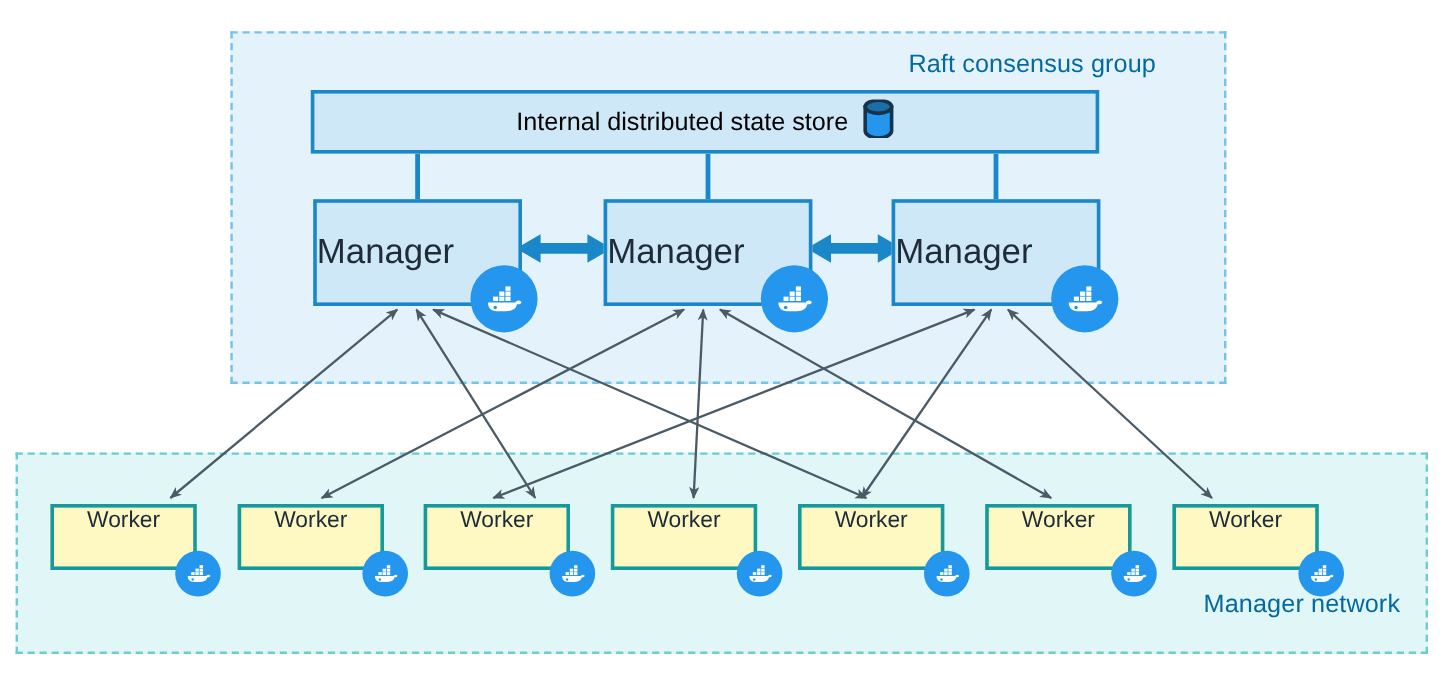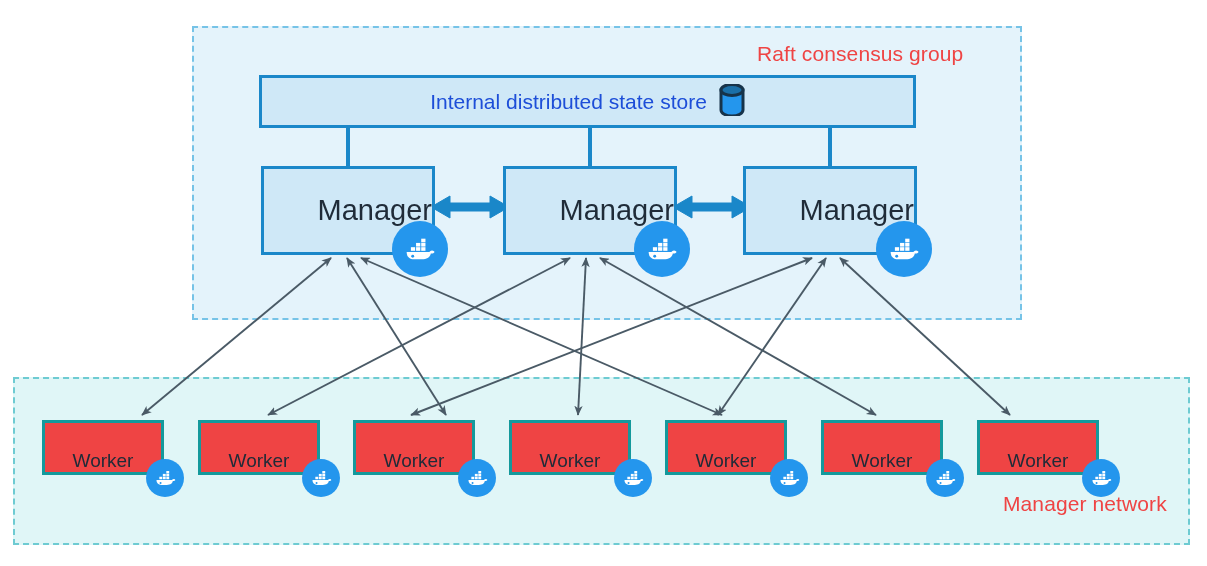--- a/index.html
+++ b/index.html
@@ -40,21 +40,21 @@
     left: 13px;
     top: 377px;
     width: 1177px;
     height: 168px;
     background: #e0f6f7;
     border: 2px dashed #6ecbd2;
   }
   .group-label {
     position: absolute;
     font-size: 21px;
-    color: #ef4444;
+    color: #0369a1;
     white-space: nowrap;
     letter-spacing: 0.1px;
   }
   .raft-label {
     left: 757px;
     top: 42px;
   }
   .gossip-label {
     left: 1003px;
     top: 492px;
@@ -67,58 +67,58 @@
     height: 53px;
     background: #cfe8f7;
     border: 3px solid #1a87c9;
     box-sizing: border-box;
     display: flex;
     align-items: center;
     justify-content: center;
   }
   .store-label {
     font-size: 21px;
-    color: #1d4ed8;
+    color: #000000;
     white-space: nowrap;
   }
   .db-icon {
     display: inline-block;
     margin-left: 12px;
     vertical-align: middle;
   }
   .manager-box {
     position: absolute;
     top: 166px;
     width: 174px;
     height: 89px;
     background: #cfe8f7;
     border: 3px solid #1a87c9;
     box-sizing: border-box;
     display: flex;
     align-items: center;
-    justify-content: flex-end;
+    justify-content: flex-start;
   }
   .manager-label {
     font-size: 29px;
     color: #1f2b38;
     white-space: nowrap;
   }
   .m1 { left: 261px; }
   .m2 { left: 503px; }
   .m3 { left: 743px; }
   .worker-box {
     position: absolute;
     top: 420px;
     width: 122px;
     height: 55px;
-    background: #ef4444;
+    background: #fef9c3;
     border: 3px solid #14999c;
     box-sizing: border-box;
     display: flex;
-    align-items: flex-end;
+    align-items: flex-start;
     justify-content: center;
   }
   .worker-label {
     font-size: 19px;
     color: #1f2b38;
     white-space: nowrap;
   }
   .docker-badge {
     position: absolute;
     border-radius: 50%;

